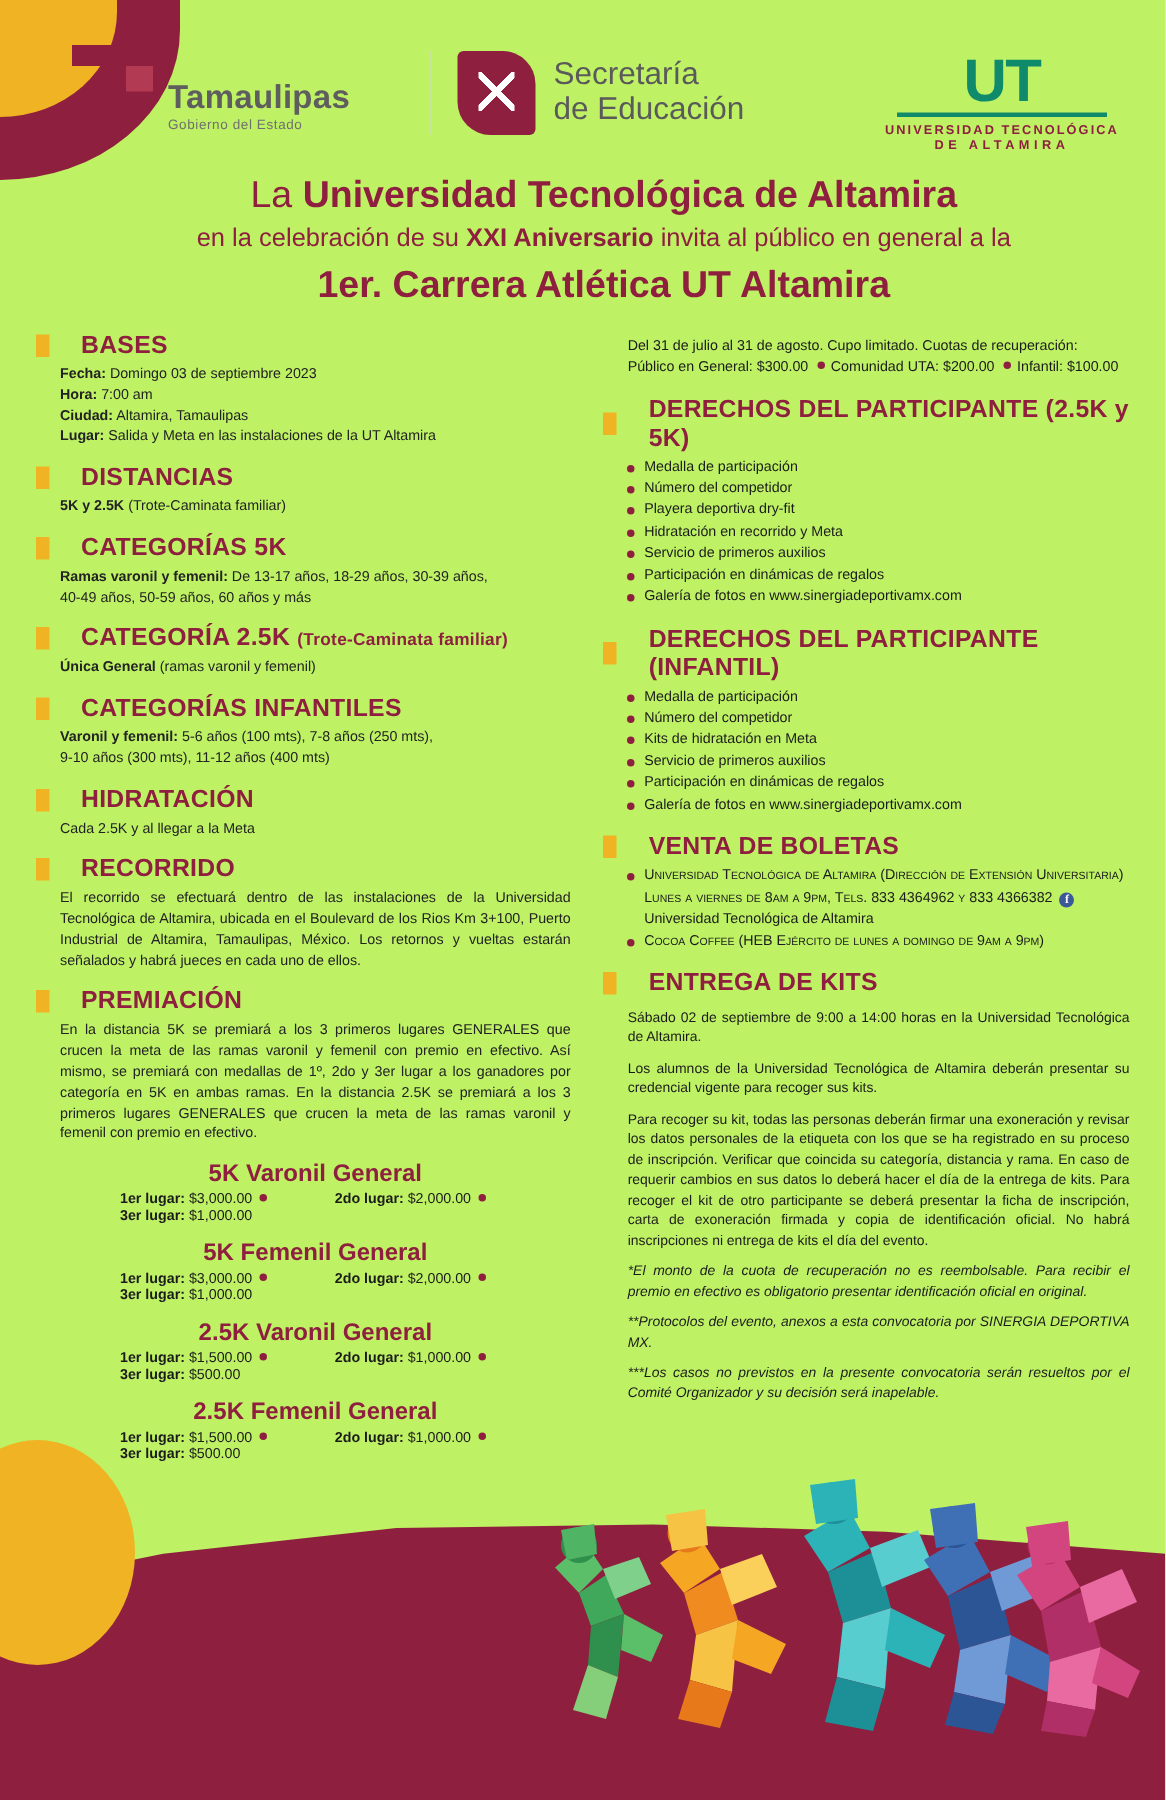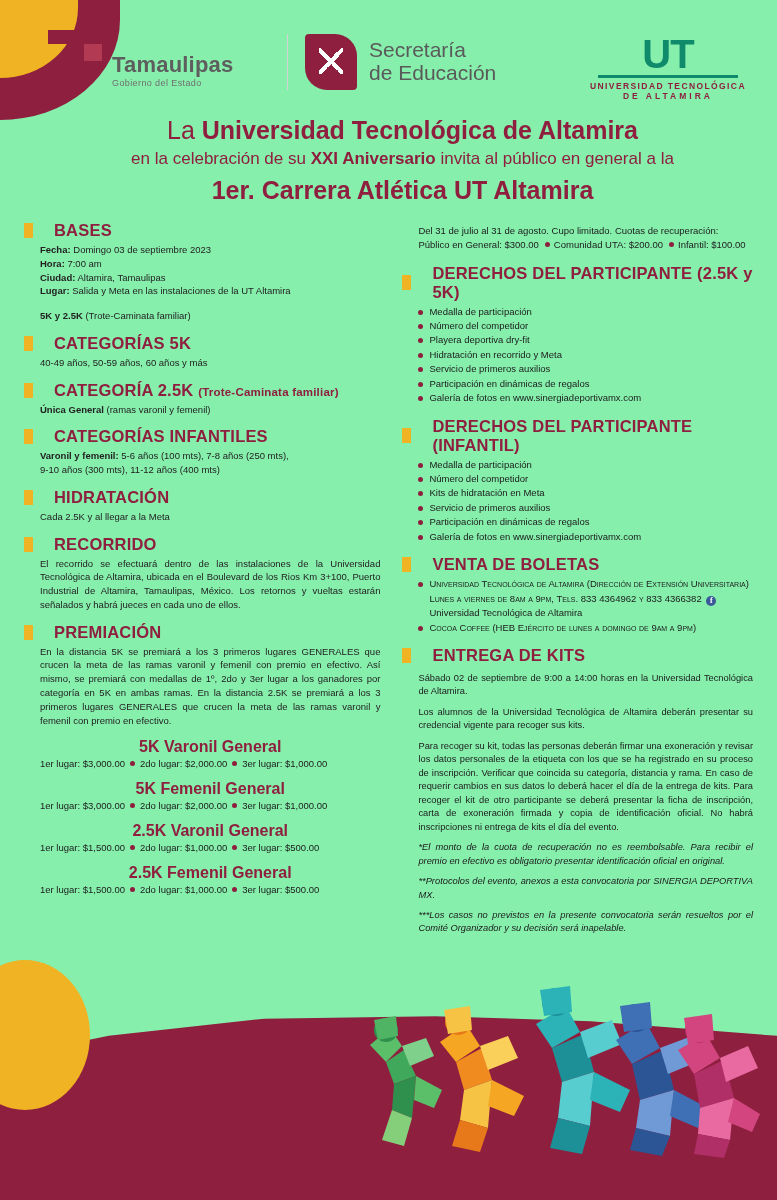--- a/index.html
+++ b/index.html
@@ -5,21 +5,21 @@
   * { box-sizing: border-box; }
   html, body { margin:0; padding:0; }
   body {
     width:777px; height:1200px;
     font-family:"Liberation Sans", sans-serif;
     background:#ffffff;
     color:#1b1b1b;
     position:relative;
     overflow:hidden;
   }
-  .poster { position:relative; width:777px; height:1200px; overflow:hidden; background:#86efac; }
+  .poster { position:relative; width:777px; height:1200px; overflow:hidden; background:#bef264; }
 
   
   .corner-tl {
     position:absolute; left:0; top:0; width:120px; height:120px;
     background:#8e1f3f;
     border-bottom-right-radius:120px 100px;
   }
   .corner-tl2 {
     position:absolute; left:0; top:0; width:78px; height:78px;
     background:#f0b323;
@@ -90,21 +90,21 @@
 
   ul.bullets { list-style:none; margin:3px 0 0 16px; padding:0; font-size:9.5px; line-height:1.52; }
   ul.bullets li { position:relative; padding-left:11px; }
   ul.bullets li:before {
     content:""; position:absolute; left:0; top:5px; width:5px; height:5px;
     background:#8e1f3f; border-radius:50%;
   }
 
   .prize-head { font-size:16px; font-weight:bold; color:#8e1f3f; }
   .prize-line { font-size:9.5px; margin-left:16px; margin-top:2px; }
-  .prize-line b { font-weight:normal; }
+  .prize-line b { font-weight:bold;margin-left:40px; }
   .dot-sep { display:inline-block; width:5px; height:5px; background:#8e1f3f; border-radius:50%; margin:0 5px 1px 5px; }
 
   .insc-line { font-size:9.5px; line-height:1.5; margin-left:16px; margin-top:3px; }
   .sq { display:inline-block; width:5px; height:5px; background:#8e1f3f; border-radius:50%; margin:0 4px 1px 6px; }
 
   .fb-badge {
     display:inline-block; width:10px; height:10px; border-radius:50%;
     background:#3b5998; color:#fff; font-size:8px; font-weight:bold;
     text-align:center; line-height:10px; margin:0 2px; vertical-align:-1px;
     font-family:"Liberation Serif", serif;
@@ -181,31 +181,36 @@
           </div>
         <div class="sec-body">
           <div><b>Fecha:</b><span> Domingo 03 de septiembre 2023</span></div>
           <div><b>Hora:</b><span> 7:00 am</span></div>
           <div><b>Ciudad:</b><span> Altamira, Tamaulipas</span></div>
           <div><b>Lugar:</b><span> Salida y Meta en las instalaciones de la UT Altamira</span></div>
         </div>
       </div>
 
       <div class="sec">
+        <div class="sec-head">
+            <span class="tick"></span>
+          <span class="sec-title">DISTANCIAS</span>
+          </div>
         <div class="sec-body">
           <b>5K y 2.5K</b><span> (Trote-Caminata familiar)</span>
         </div>
       </div>
 
       <div class="sec">
         <div class="sec-head">
             <span class="tick"></span>
           <span class="sec-title">CATEGORÍAS 5K</span>
           </div>
         <div class="sec-body">
+          <div><b>Ramas varonil y femenil:</b><span> De 13-17 años, 18-29 años, 30-39 años,</span></div>
           <div>40-49 años, 50-59 años, 60 años y más</div>
         </div>
       </div>
 
       <div class="sec">
         <div class="sec-head">
             <span class="tick"></span>
           <span class="sec-title">
             <span>CATEGORÍA 2.5K</span>
             <span class="small">(Trote-Caminata familiar)</span>

